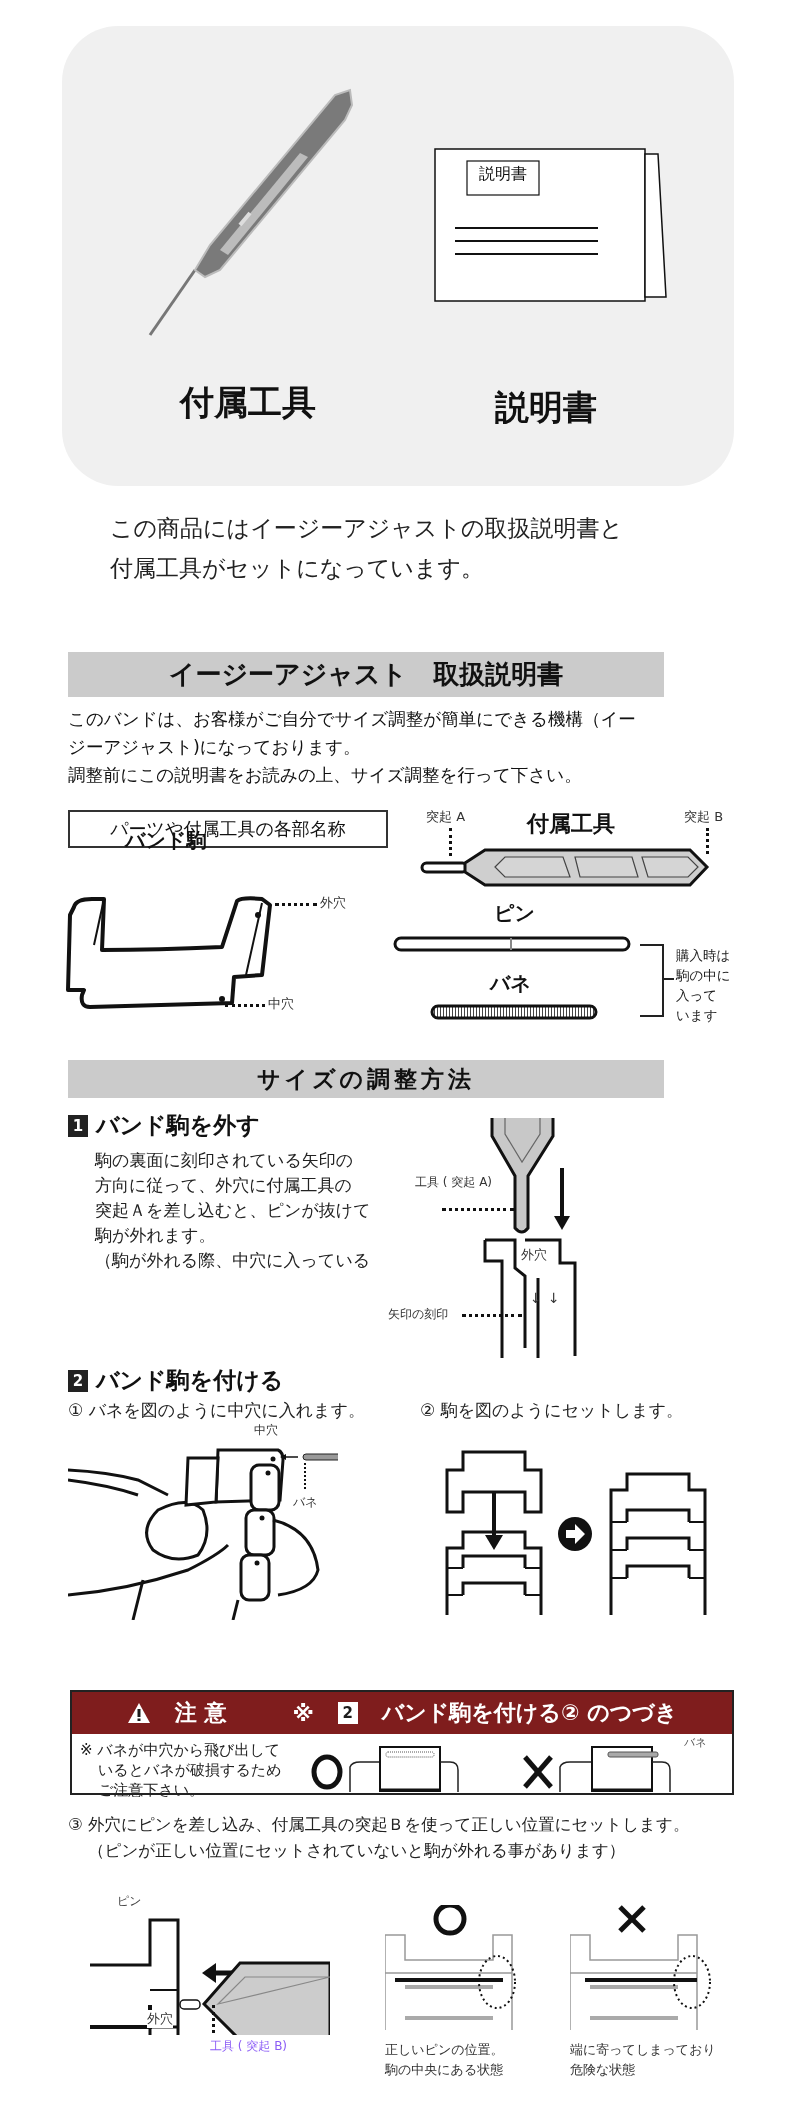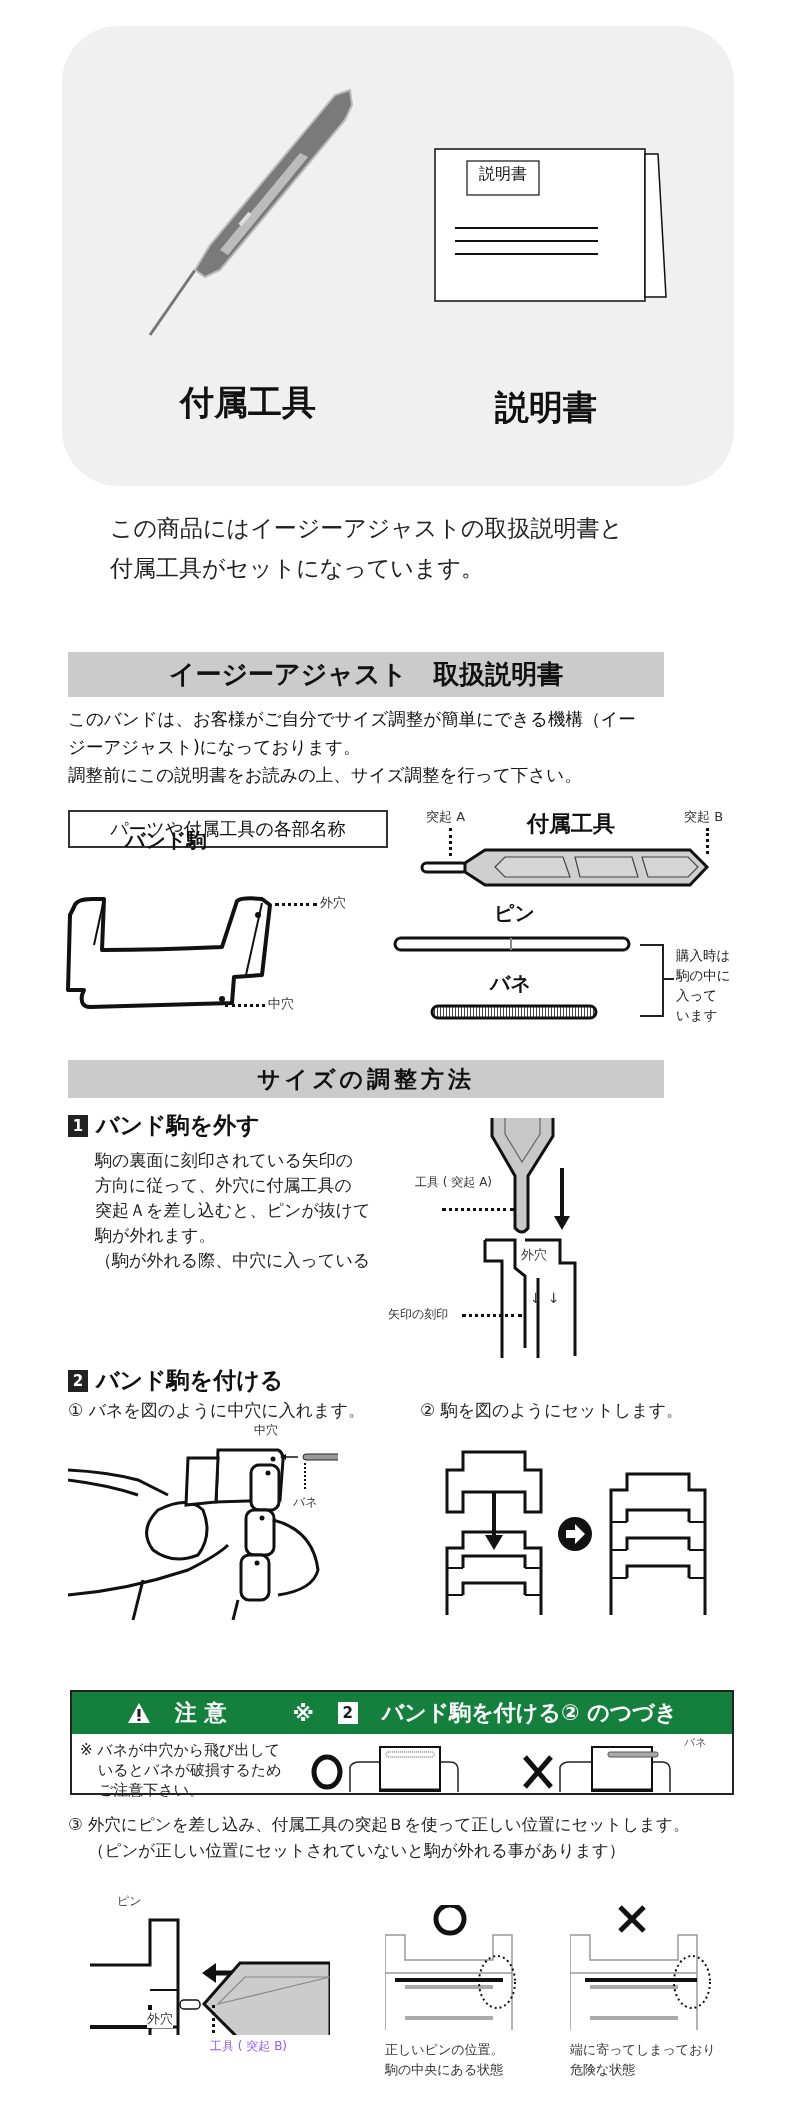--- a/index.html
+++ b/index.html
@@ -9,21 +9,21 @@
   .card-label{font-weight:bold;font-size:34px;color:#111;}
   .intro{left:110px;font-size:23px;color:#222;margin-top:8px;}
   .bar{left:68px;width:596px;background:#cbcbcb;text-align:center;font-weight:bold;color:#111;}
   .body-text{left:68px;font-size:17.5px;color:#111;line-height:28px;}
   .boxlabel{left:68px;top:810px;width:320px;height:38px;border:2px solid #333;box-sizing:border-box;font-size:18px;text-align:center;line-height:34px;}
   .small{font-size:13px;color:#333;}
   .step-title{font-weight:bold;font-size:23px;display:flex;align-items:center;gap:8px;}
   .numbox{display:inline-block;width:20px;height:22px;background:#222;color:#fff;font-size:15px;line-height:22px;text-align:center;font-weight:bold;}
   .step-body{font-size:17px;color:#222;line-height:25px;}
   .caution{left:70px;top:1690px;width:664px;height:105px;border:2px solid #222;box-sizing:border-box;}
-  .caution-head{background:#15803d;color:#fff;height:42px;font-weight:bold;font-size:22px;display:flex;align-items:center;justify-content:center;gap:24px;}
+  .caution-head{background:#7f1d1d;color:#fff;height:42px;font-weight:bold;font-size:22px;display:flex;align-items:center;justify-content:center;gap:24px;}
   .caution-numbox{display:inline-block;width:20px;height:22px;background:#fff;color:#1c1c1c;font-size:15px;line-height:22px;text-align:center;}
   .note{font-size:15px;color:#222;line-height:20px;}
   .caption{font-size:13px;color:#333;line-height:20px;}
   svg{display:block;}
 </style>
 </head>
 <body>
 
 <div class="abs card"></div>
 

